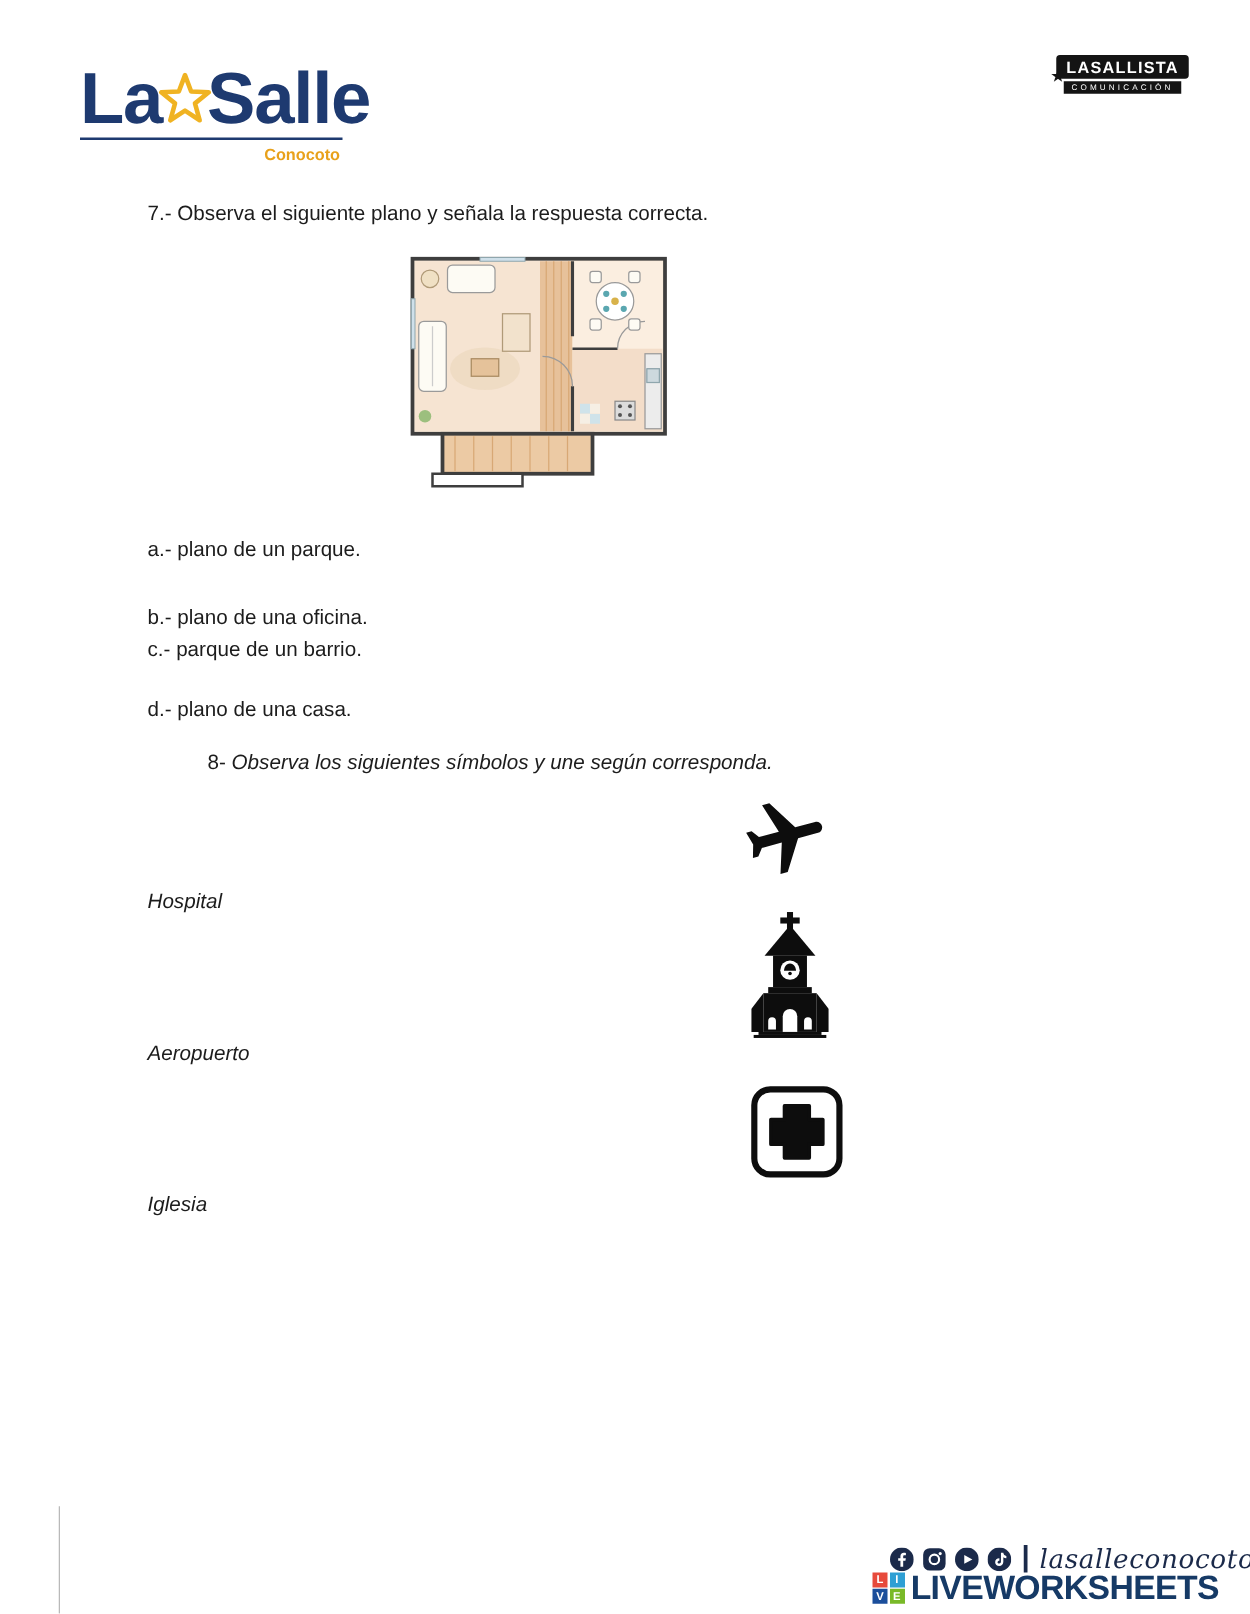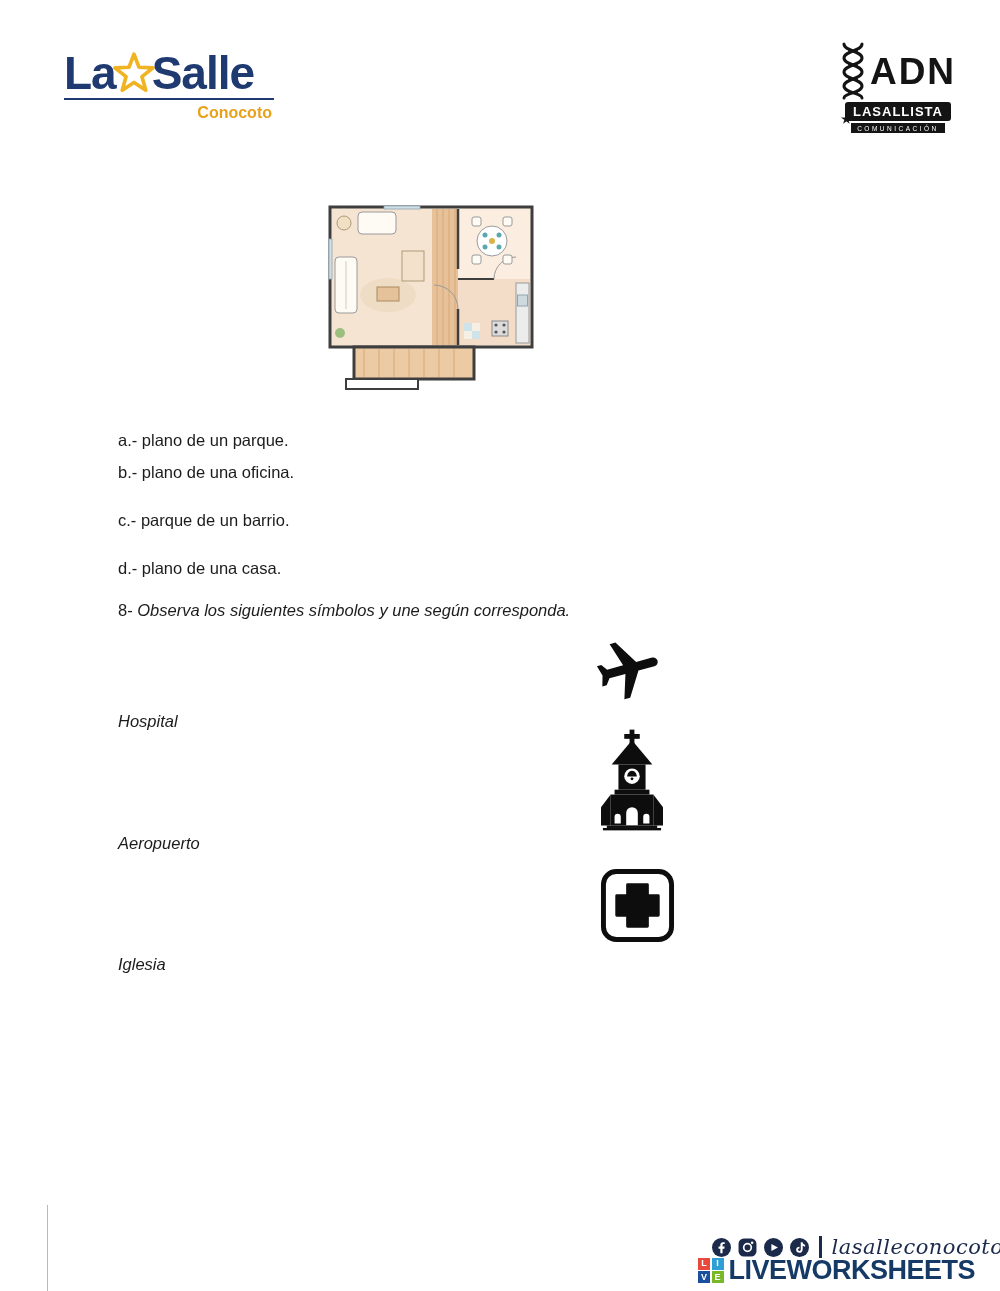--- a/index.html
+++ b/index.html
@@ -6,23 +6,23 @@
   html,body { background:#ffffff; }
   .page {
     position:relative; width:1000px; height:1291px; margin:0 auto;
     background:#ffffff; overflow:hidden;
     font-family:"Liberation Sans", sans-serif; color:#1f1f1f;
   }
 
   
   .lasalle { position:absolute; left:64px; top:50px; width:210px; }
   .lasalle-row { display:flex; align-items:center; border-bottom:2.5px solid #1e3a70; padding-bottom:2px; }
-  .lasalle-word { font-size:46px; font-weight:700; color:#1e3a70; letter-spacing:-1px; line-height:1; }
+  .lasalle-word { font-size:58px; font-weight:700; color:#1e3a70; letter-spacing:-1px; line-height:1; }
   .lasalle-star { width:42px; height:42px; margin:0 -3px; flex:0 0 auto; }
-  .lasalle-sub { text-align:right; color:#e8a11b; font-weight:700; font-size:16px; margin-top:4px; padding-right:2px; }
+  .lasalle-sub { text-align:right; color:#e8a11b; font-weight:700; font-size:13px; margin-top:4px; padding-right:2px; }
 
   
   .adn { position:absolute; right:36px; top:42px; width:132px; display:flex; flex-direction:column; align-items:center; }
   .adn-top { display:flex; align-items:center; gap:4px; }
   .adn-title { font-size:37px; font-weight:900; color:#141414; letter-spacing:2px; line-height:1; }
   .adn-banner { position:relative; margin-top:2px; background:#141414; color:#fff; font-size:13px; font-weight:700;
                 letter-spacing:1px; padding:2px 8px; border-radius:3px; }
   .adn-banner-star { position:absolute; left:-4px; bottom:-5px; color:#141414; font-size:12px; }
   .adn-sub { margin-top:2px; background:#141414; color:#fff; font-size:6.5px; letter-spacing:2.5px; padding:1.5px 6px; }
 
@@ -64,38 +64,28 @@
       <span class="lasalle-word">La</span>
       <svg class="lasalle-star" viewBox="0 0 40 40">
         <polygon points="20,2 24.7,14.5 38.1,15.1 27.6,23.5 31.2,36.4 20,29 8.8,36.4 12.4,23.5 1.9,15.1 15.3,14.5" fill="#ffffff" stroke="#f0b322" stroke-width="3.5" stroke-linejoin="round"></polygon>
       </svg>
       <span class="lasalle-word">Salle</span>
     </div>
     <div class="lasalle-sub">Conocoto</div>
   </div>
 
   <div class="adn">
-    <div class="adn-top">
-      <svg width="26" height="58" viewBox="0 0 26 58" fill="none" stroke="#141414" stroke-width="3" stroke-linecap="round">
-        <path d="M4,2 C4,9 22,9 22,16 C22,23 4,23 4,30 C4,37 22,37 22,44 C22,51 4,51 4,56"></path>
-        <path d="M22,2 C22,9 4,9 4,16 C4,23 22,23 22,30 C22,37 4,37 4,44 C4,51 22,51 22,56"></path>
-        <line x1="9" y1="9" x2="17" y2="9" stroke-width="2"></line>
-        <line x1="9" y1="23" x2="17" y2="23" stroke-width="2"></line>
-        <line x1="9" y1="37" x2="17" y2="37" stroke-width="2"></line>
-        <line x1="9" y1="51" x2="17" y2="51" stroke-width="2"></line>
-      </svg>
-      <span class="adn-title">ADN</span>
-    </div>
     <div class="adn-banner">
       <span class="adn-banner-star">★</span>
       <span>LASALLISTA</span>
     </div>
     <div class="adn-sub">COMUNICACIÓN</div>
   </div>
 
+  <div class="q-text" style="top:162px;">7.- Observa el siguiente plano y señala la respuesta correcta.</div>
 
   <svg class="plan" width="216" height="194" viewBox="0 0 216 194">
 
     <rect x="6" y="8" width="202" height="140" fill="#f8ead9" stroke="#3e3e3e" stroke-width="3"></rect>
     <rect x="30" y="148" width="120" height="32" fill="#eccaa4" stroke="#3e3e3e" stroke-width="3"></rect>
 
     <rect x="8" y="10" width="100" height="136" fill="#f6e4d2"></rect>
     <rect x="108" y="10" width="26" height="136" fill="#e7c19a"></rect>
     <g stroke="#d8a875" stroke-width="1">
       <line x1="113" y1="10" x2="113" y2="146"></line>
@@ -155,25 +145,25 @@
       <line x1="130" y1="150" x2="130" y2="178"></line>
     </g>
 
     <rect x="22" y="180" width="72" height="10" fill="#ffffff" stroke="#3e3e3e" stroke-width="2"></rect>
 
     <rect x="5" y="40" width="3" height="40" fill="#cfe0ea" stroke="#8fa6ad" stroke-width="0.8"></rect>
     <rect x="60" y="7" width="36" height="3" fill="#cfe0ea" stroke="#8fa6ad" stroke-width="0.8"></rect>
   </svg>
 
   <div class="option" style="top:431px;">a.- plano de un parque.</div>
-  <div class="option" style="top:463px;">b.- plano de una oficina.</div>
+  <div class="option" style="top:485px;">b.- plano de una oficina.</div>
   <div class="option" style="top:511px;">c.- parque de un barrio.</div>
   <div class="option" style="top:559px;">d.- plano de una casa.</div>
 
-  <div class="q-text" style="top:601px;">
+  <div class="q-text" style="top:601px;margin-left:48px;">
     <span>8-</span>
     <span class="italic">Observa los siguientes símbolos y une según corresponda.</span>
   </div>
 
   <div class="match-label" style="top:690px;">Hospital</div>
   <div class="match-label" style="top:812px;">Aeropuerto</div>
   <div class="match-label" style="top:933px;">Iglesia</div>
 
   <div class="match-icon icon-plane">
     <svg width="72" height="72" viewBox="0 0 24 24">

